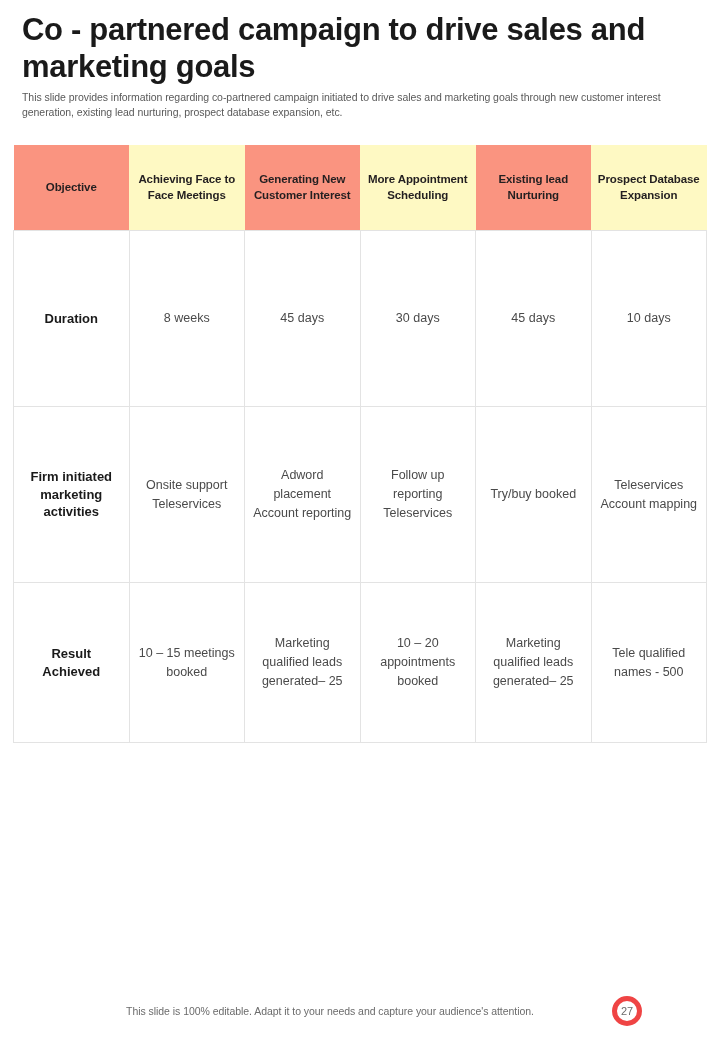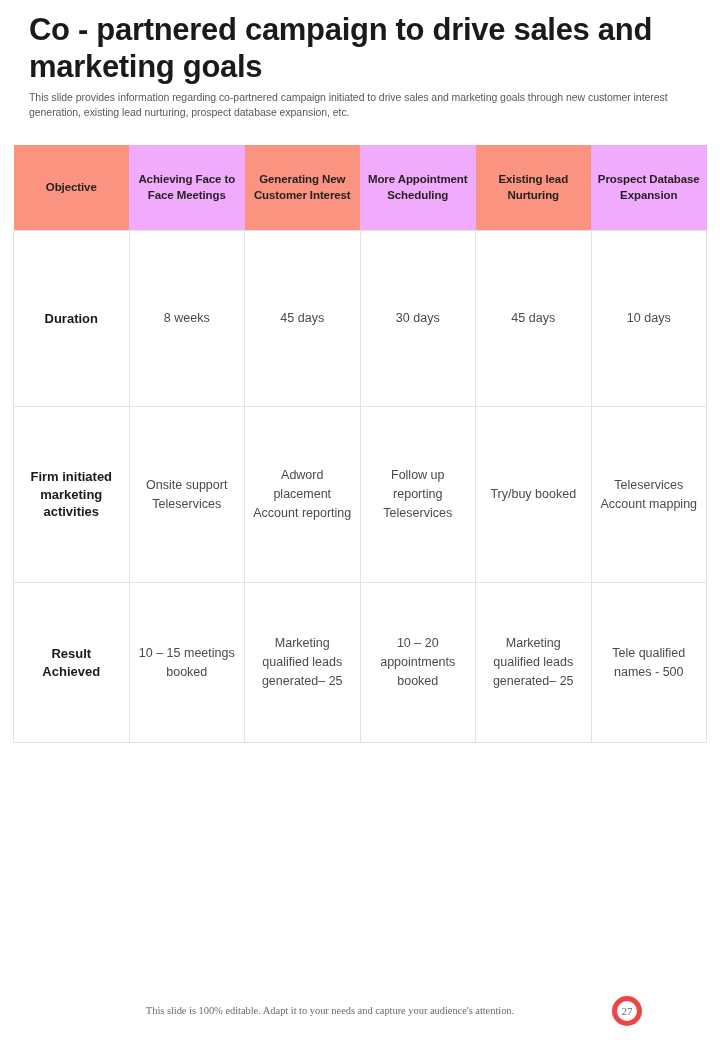--- a/index.html
+++ b/index.html
@@ -18,22 +18,21 @@
 
   .slide {
     width: 720px;
     height: 1040px;
     position: relative;
     box-sizing: border-box;
   }
 
   
   .header {
-    padding: 12px 16px 0 8px;
-    margin-left: 21px;
+    padding: 12px 16px 0 22px;
   }
   .slide-title {
     font-size: 31px;
     font-weight: bold;
     line-height: 1.18;
     letter-spacing: -0.3px;
     color: #1a1a1a;
     margin: 0;
     max-width: 660px;
   }
@@ -66,21 +65,21 @@
     font-size: 11.5px;
     font-weight: bold;
     line-height: 1.32;
     color: #231f20;
     text-align: center;
     vertical-align: middle;
     border: none;
     letter-spacing: -0.1px;
   }
   th.hdr-salmon { background: #fa9480; }
-  th.hdr-orange { background: #f0abfc; }
+  th.hdr-orange { background: #fef9c3; }
 
   table.matrix tbody td {
     border: 1px solid #e3e3e3;
     vertical-align: middle;
     text-align: center;
     padding: 6px 7px;
     font-size: 12.5px;
     line-height: 1.5;
     color: #4a4a4a;
     background: #ffffff;
@@ -97,21 +96,20 @@
   table.matrix tbody tr.r3 td { height: 163px; }
   table.matrix tbody tr.r4 td { height: 147px; }
 
   
   .footer {
     position: absolute;
     left: 0;
     bottom: 0;
     width: 660px;
     height: 52px;
-    font-family: Liberation Serif, serif;
   }
   .footer-note {
     position: absolute;
     left: 0;
     right: 0;
     top: 17px;
     text-align: center;
     font-size: 10.5px;
     color: #6b6b6b;
     letter-spacing: -0.05px;

